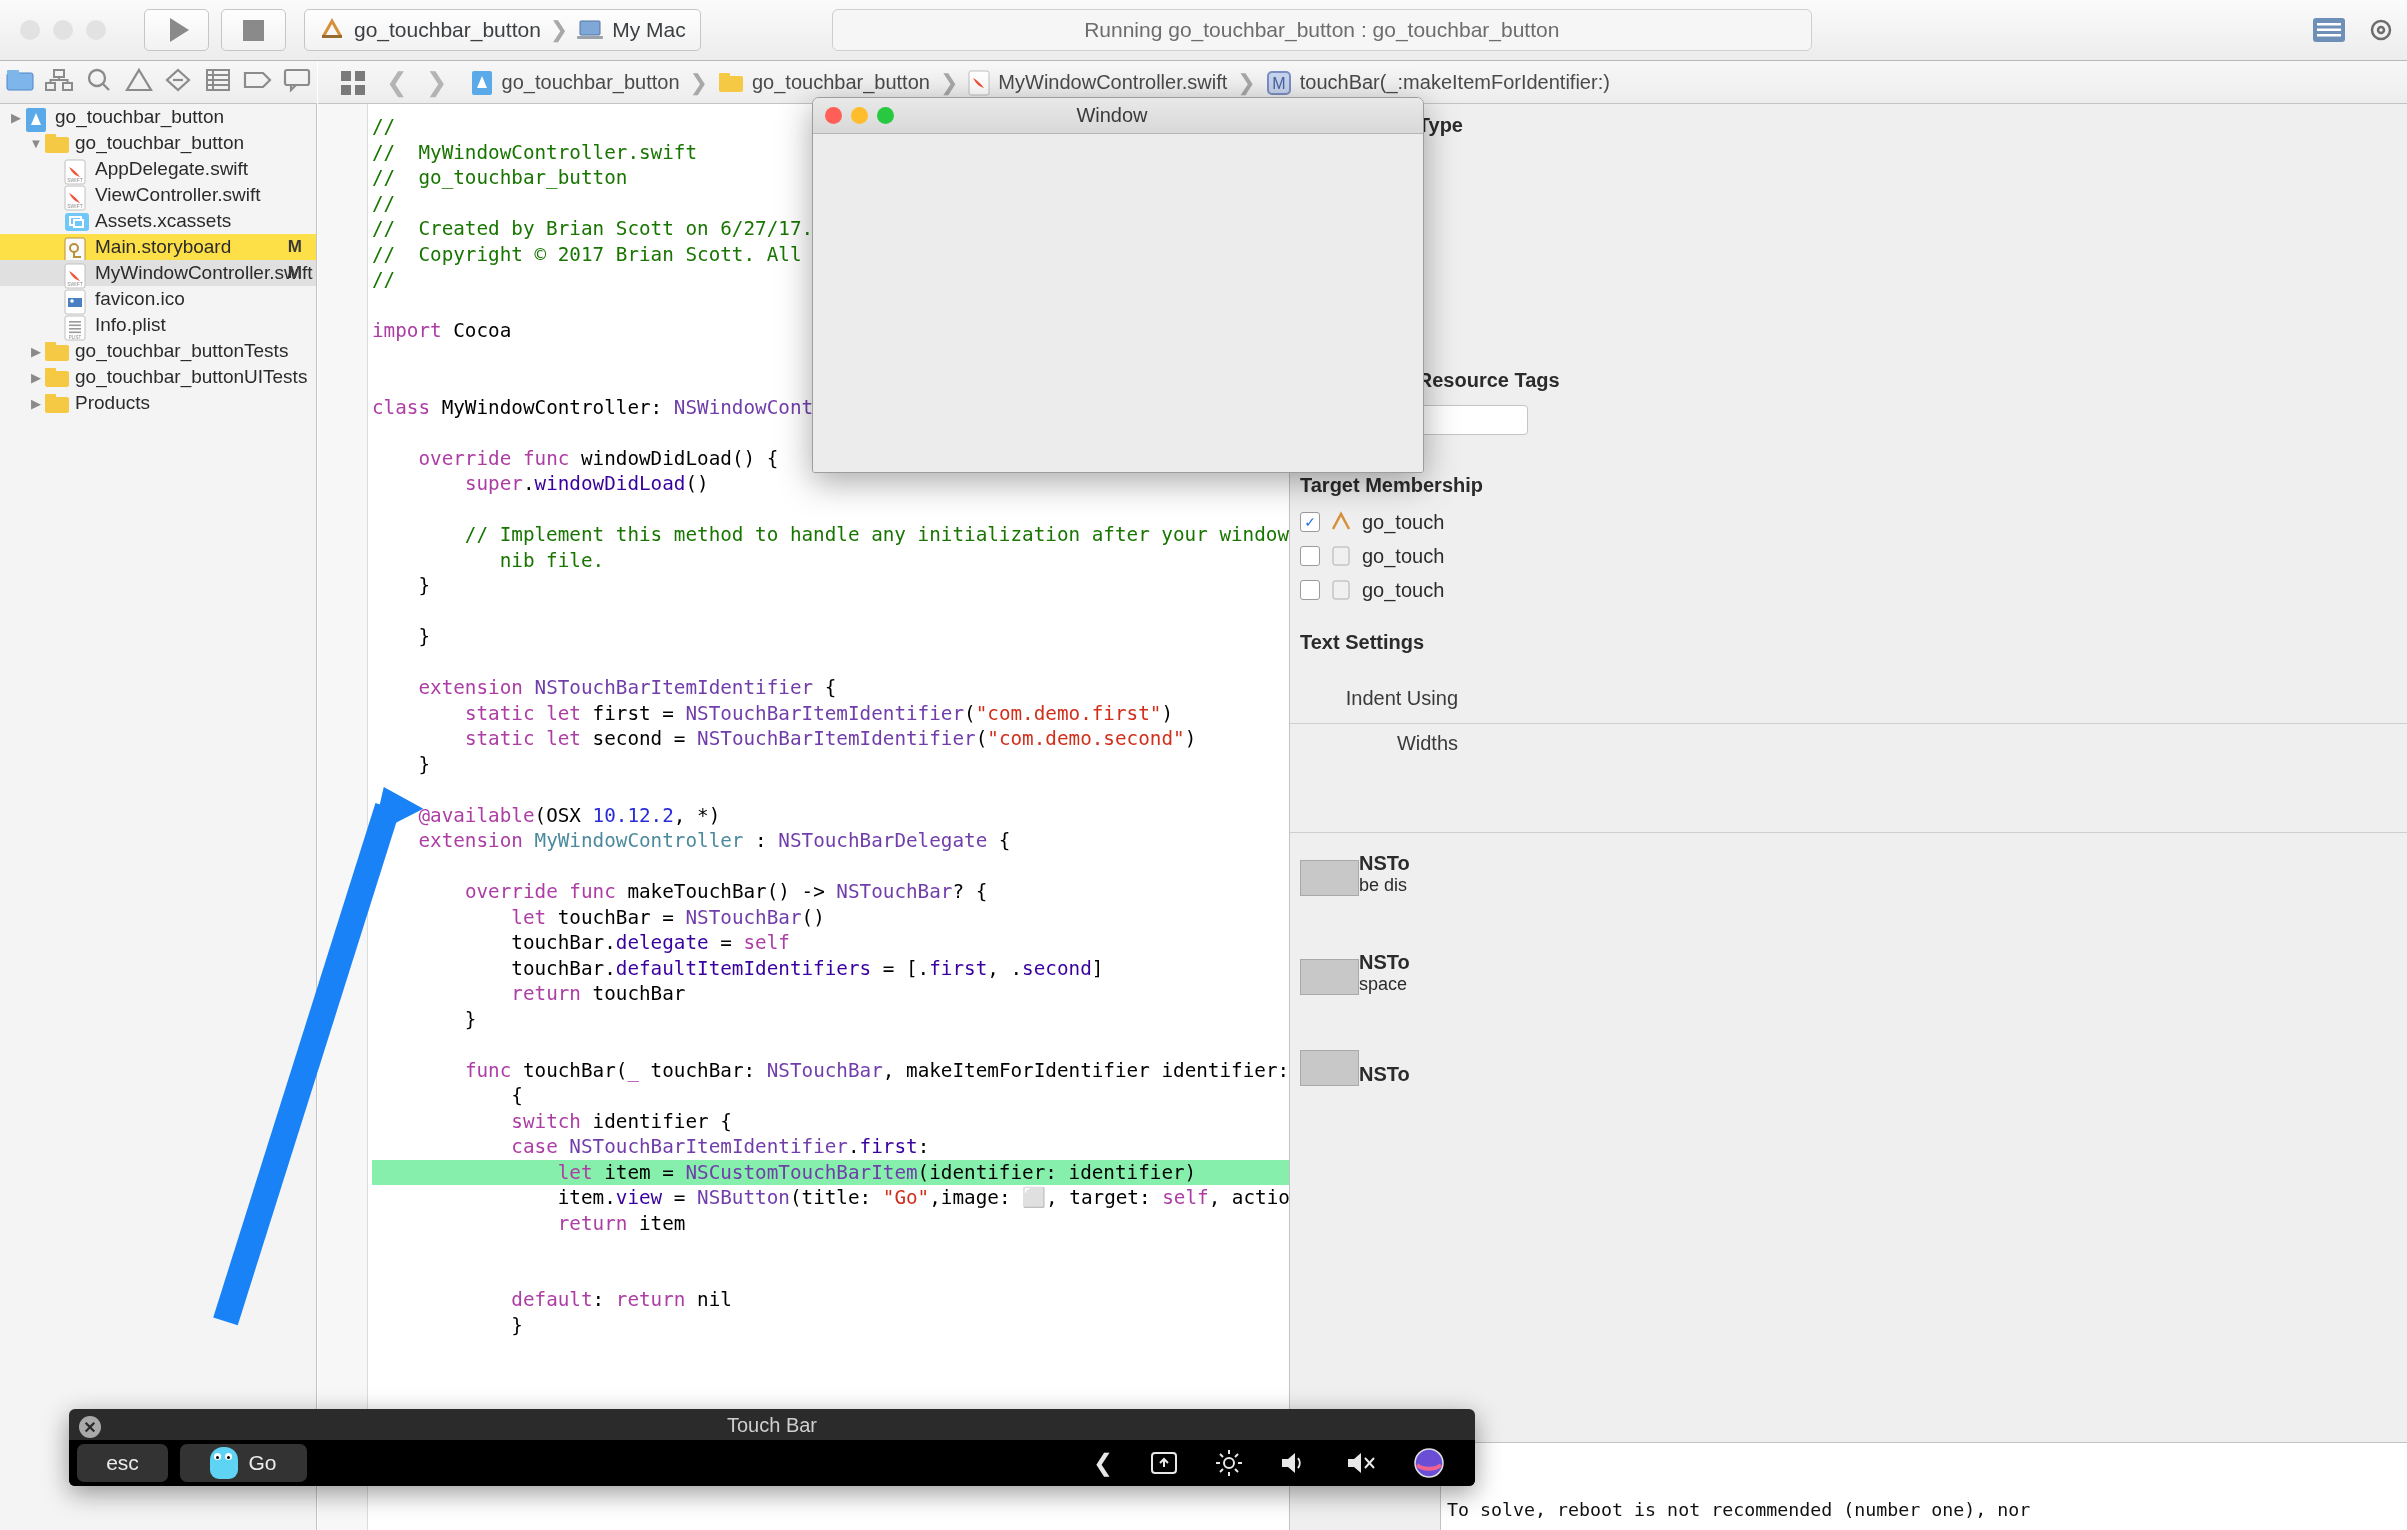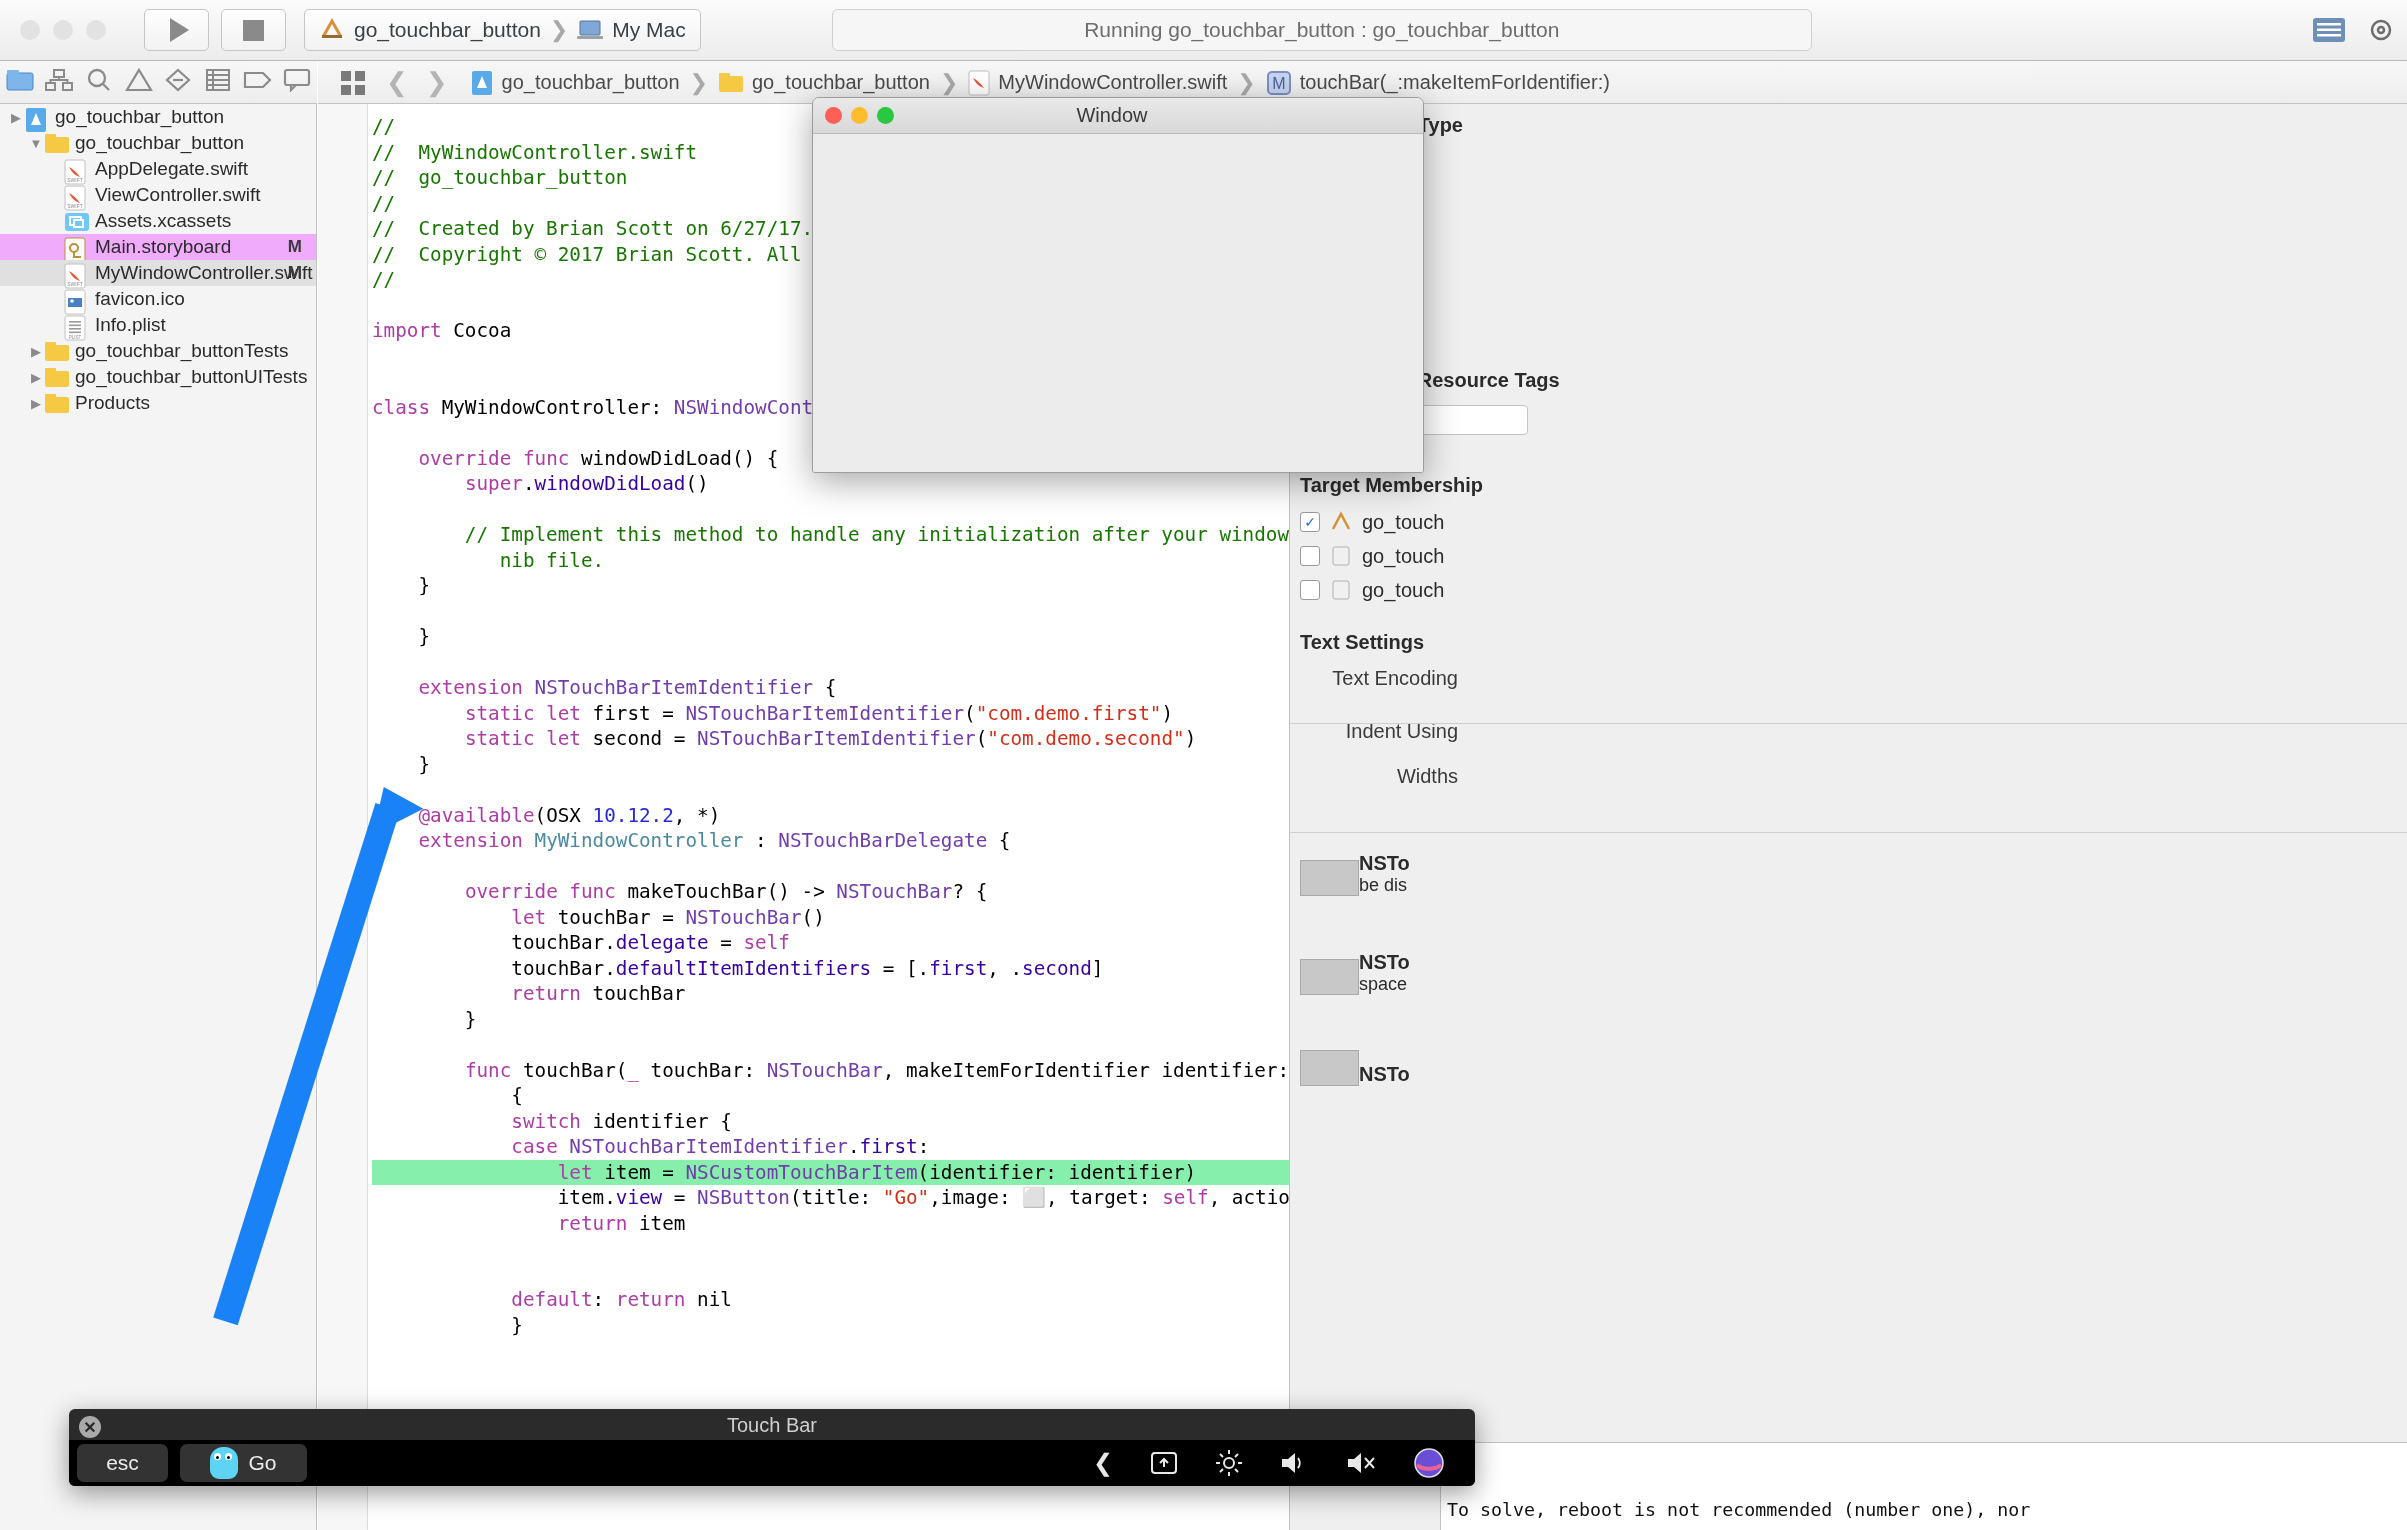--- a/index.html
+++ b/index.html
@@ -38,21 +38,21 @@
     background:linear-gradient(#f7f7f7,#ededed); border-bottom:1px solid #c3c3c3;
     display:flex; align-items:center; }
 
   
   .navigator { position:absolute; left:0; top:104px; width:317px; bottom:0;
     background:#f4f4f4; border-right:1px solid #c3c3c3; overflow:hidden; }
   .row { height:26px; display:flex; align-items:center; font-size:19px;
     color:#2b2b2b; position:relative; }
   .row .tw { width:16px; text-align:center; color:#8a8a8a; font-size:13px; }
   .row .ic { width:24px; height:20px; margin-right:7px; flex:none; }
-  .row.sel { background:#f0abfc; }
+  .row.sel { background:#fde047; }
   .row.sel2 { background:#e0e0e0; }
   .badge-m { position:absolute; right:14px; font-size:17px; font-weight:bold; color:#3a3a3a;}
 
   
   .editor { position:absolute; left:318px; top:104px; right:1119px; bottom:0;
     background:#fff; overflow:hidden; }
   .jumpbar { position:absolute; left:318px; top:61px; right:0; height:43px;
     display:flex; align-items:center; padding-left:22px; gap:10px;
     font-size:20px; color:#4a4a4a; z-index:6;}
   .gutter { position:absolute; left:0; top:0; width:50px; bottom:0;
@@ -454,23 +454,20 @@
   <div class="insp-row">
     <span class="cbx"></span>
     <svg width="22" height="24" viewBox="0 0 22 24">
         <rect x="3" y="3" width="16" height="18" rx="2" fill="#f0f0f0" stroke="#b0b0b0"></rect>
       </svg>
     <span>go_touch</span>
   </div>
 
   <div style="height:14px"></div>
   <div class="insp-head">Text Settings</div>
-  <div class="insp-row">
-    <span class="insp-lbl" style="width:158px">Text Encoding</span>
-  </div>
   <div class="insp-row" style="margin-top:20px">
     <span class="insp-lbl" style="width:158px">Indent Using</span>
   </div>
   <div class="insp-row" style="margin-top:12px">
     <span class="insp-lbl" style="width:158px">Widths</span>
   </div>
 
   <div style="position:absolute;left:0;right:0;top:619px;border-top:1px solid #cfcfcf;"></div>
   <div style="position:absolute;left:0;right:0;top:728px;border-top:1px solid #cfcfcf;"></div>
 

